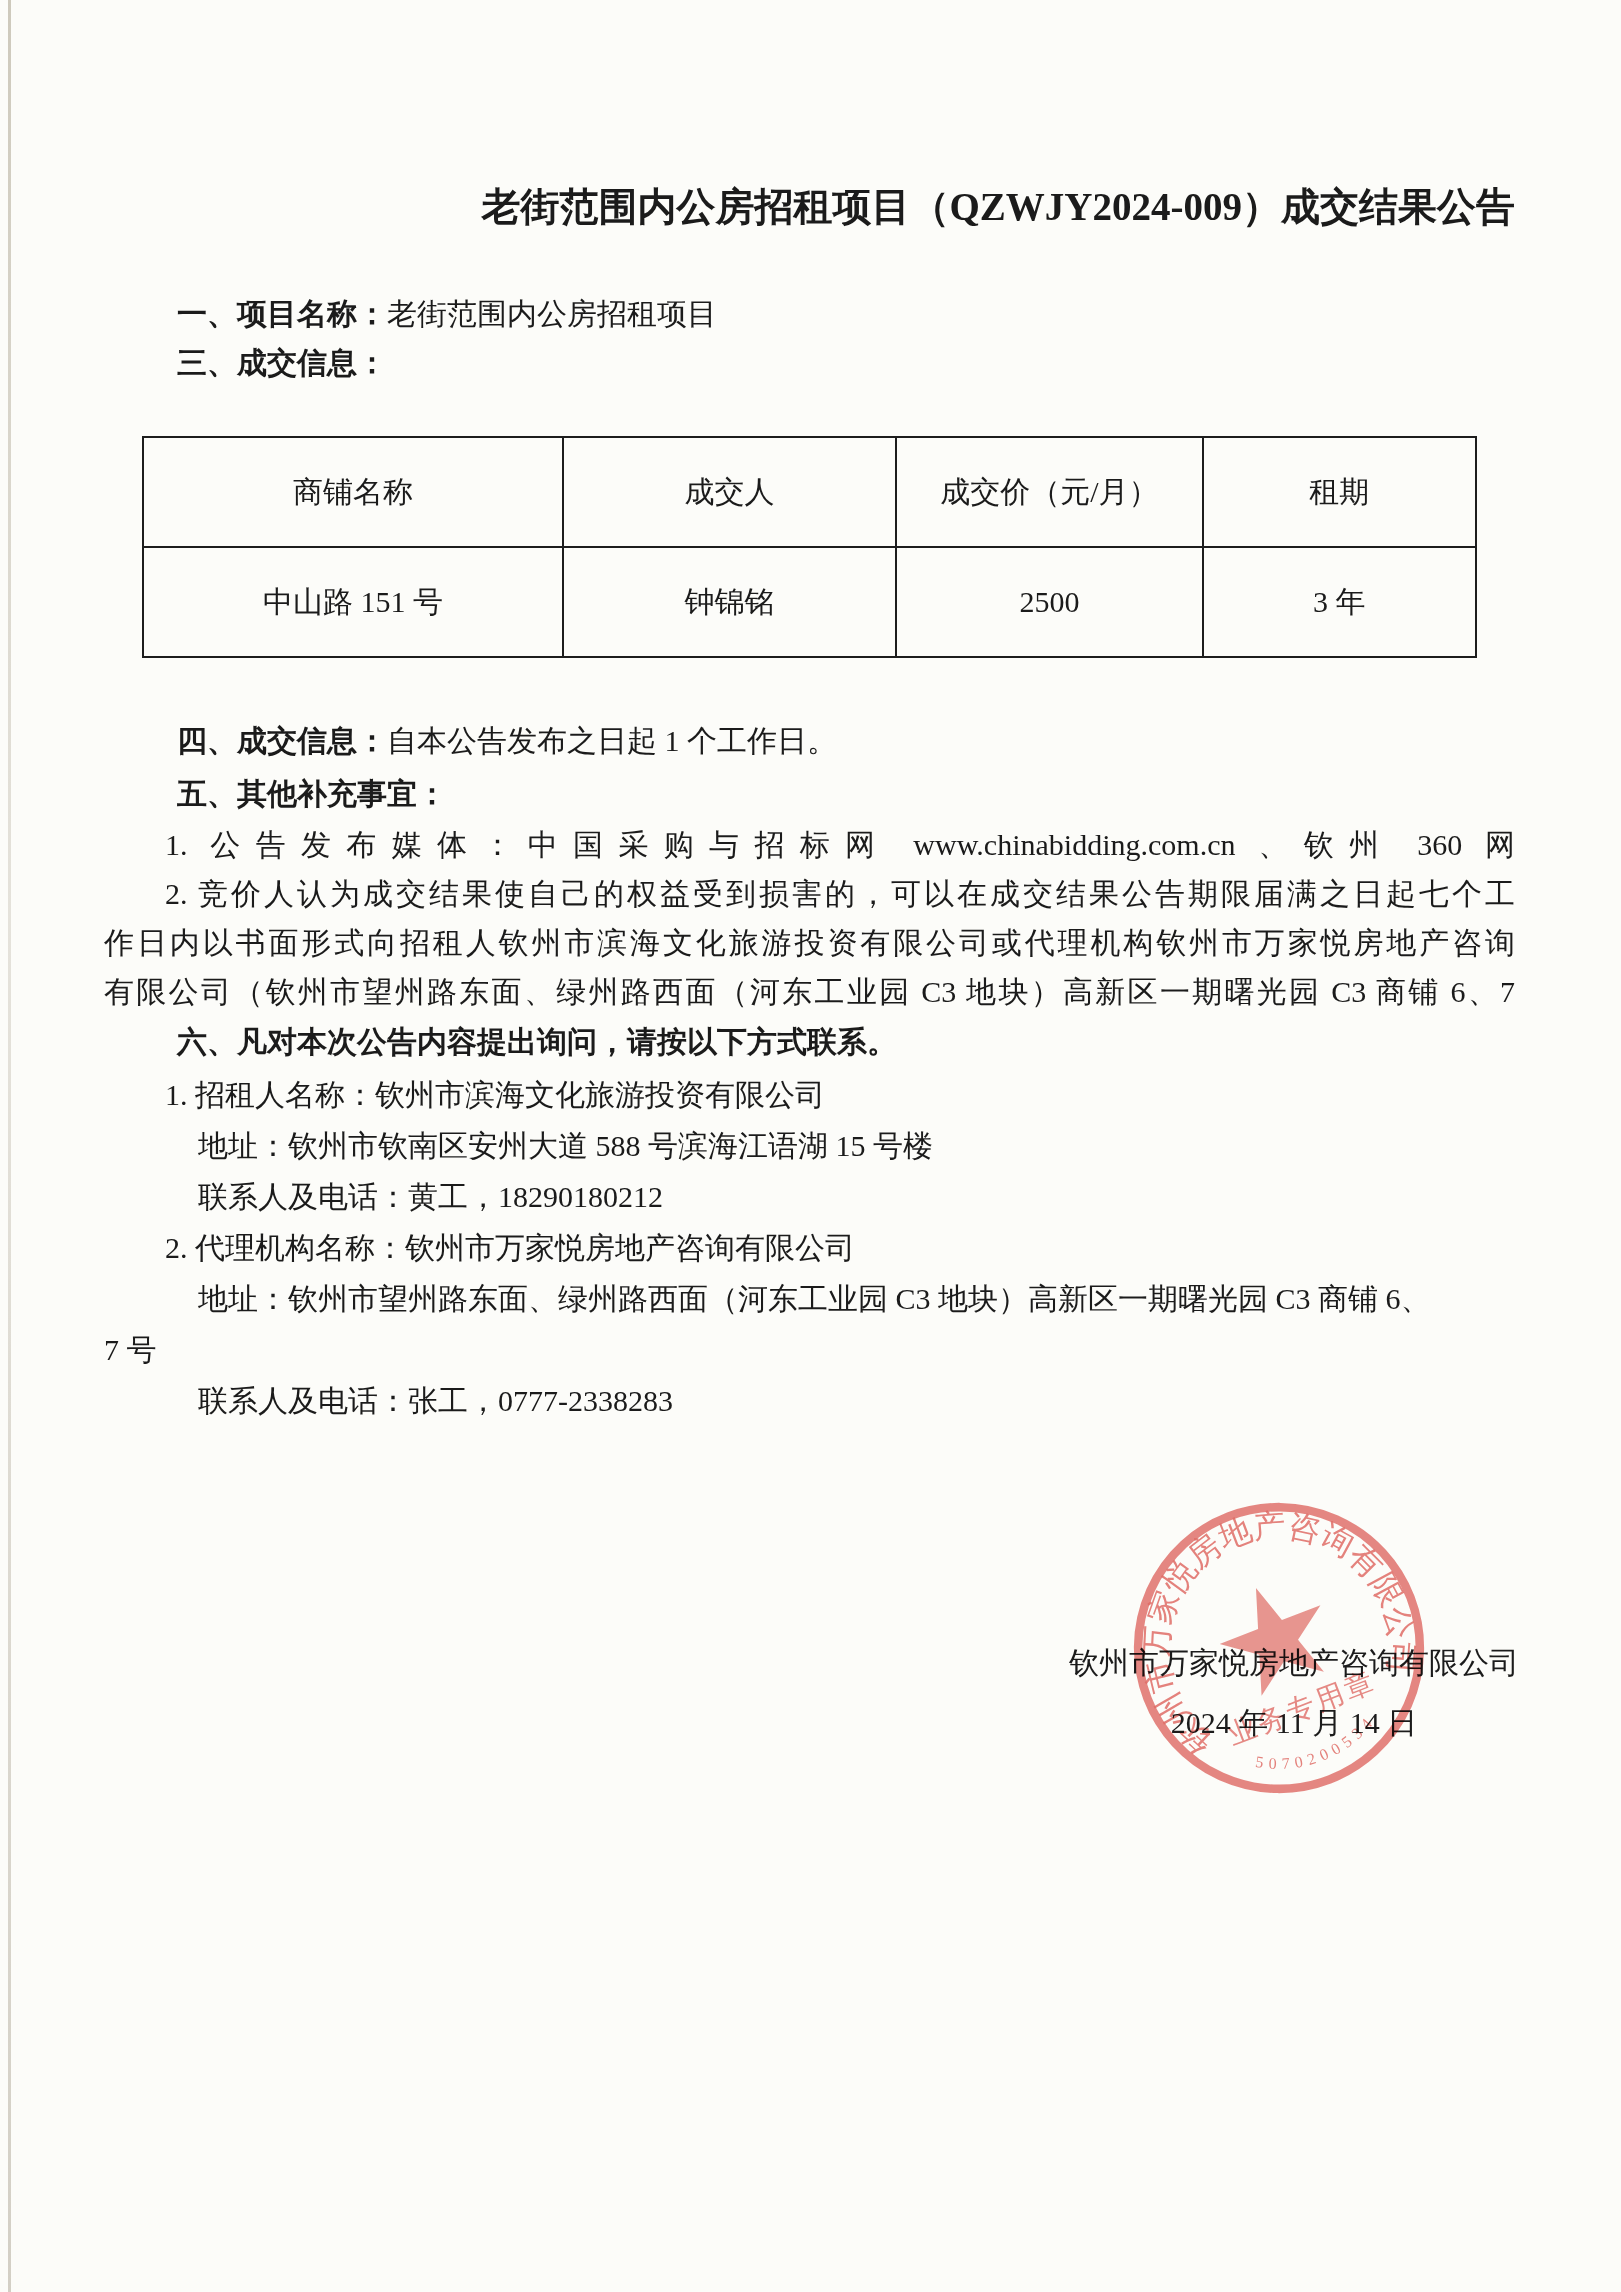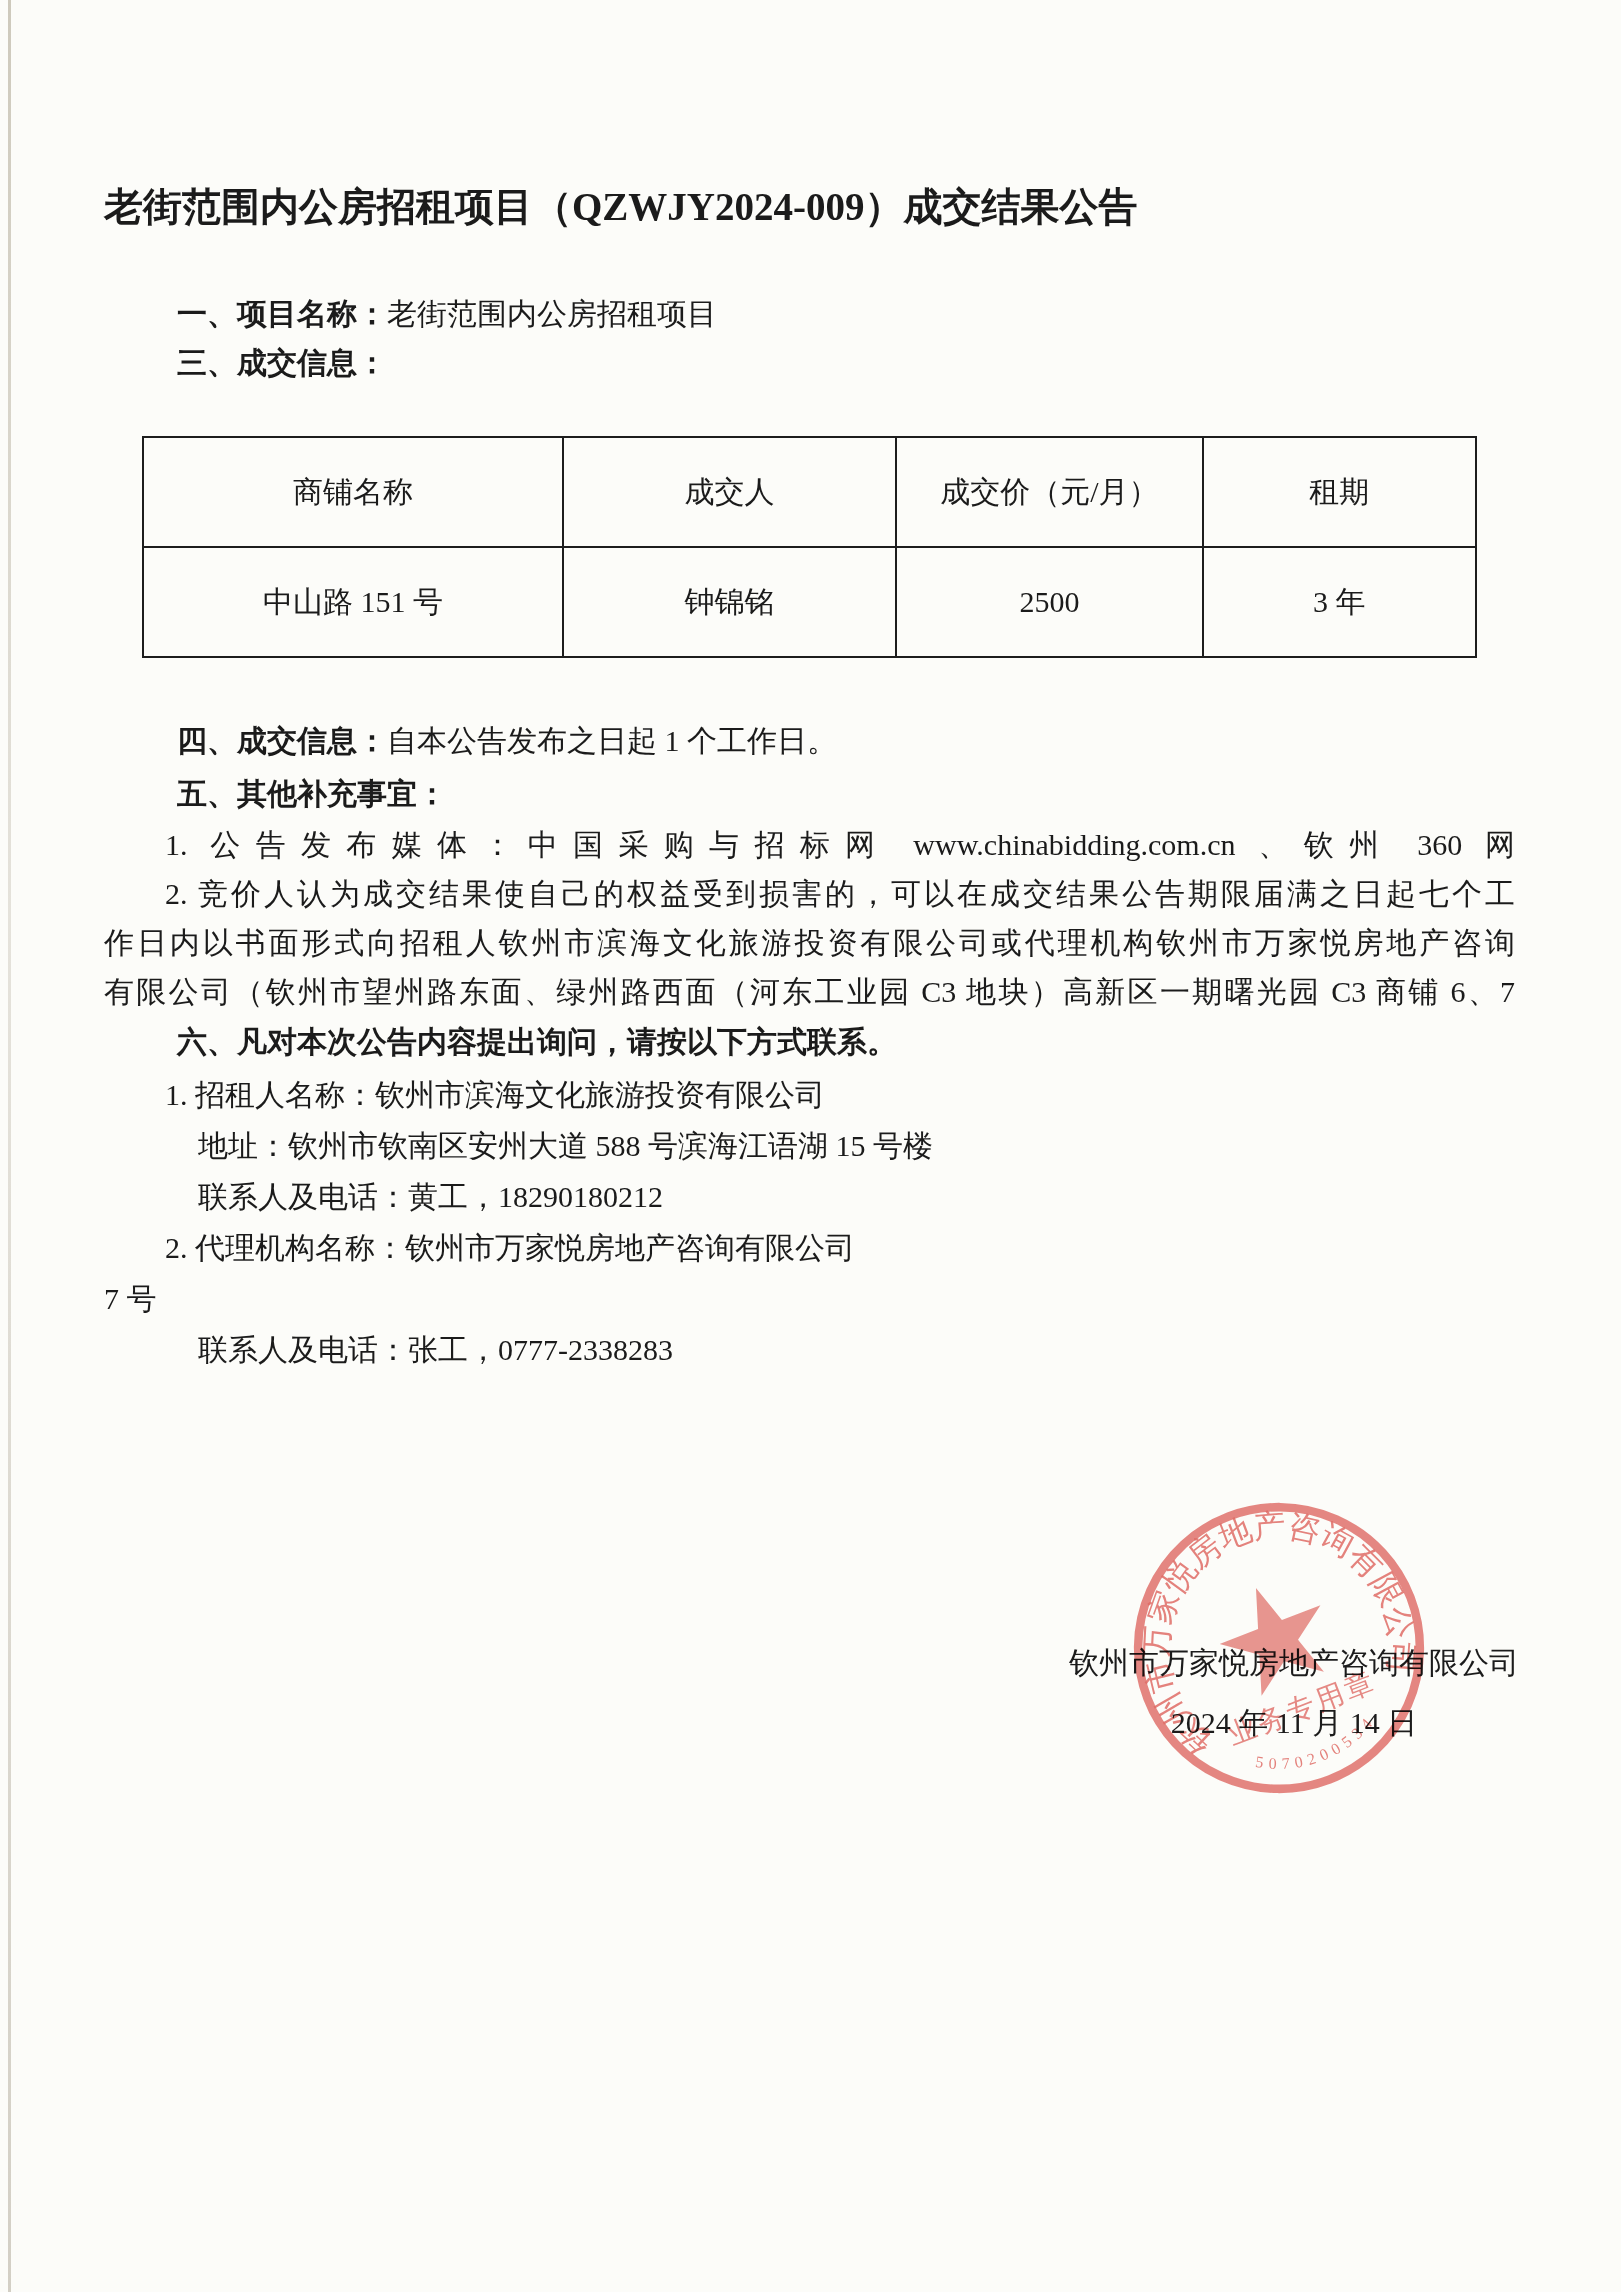--- a/index.html
+++ b/index.html
@@ -14,21 +14,21 @@
     font-size:30px;
   }
   .scan-edge{
     position:absolute;left:7.8px;top:0;bottom:0;width:2.9px;
     background:linear-gradient(180deg,rgba(150,140,115,.45),rgba(160,150,130,.25) 40%,rgba(150,140,120,.4));
   }
   .content{padding:0 106px 0 104px;}
   .hb{font-family:"Liberation Sans","DejaVu Sans",sans-serif;font-weight:700;margin-left:12px;}
   h1.title{
     margin:0;padding-top:179px;
-    text-align:left;
+    text-align:right;
     font-size:39px;line-height:55px;
     font-weight:700;
     font-family:"Liberation Serif","DejaVu Serif",serif;
   }
   .items{margin-top:55px;}
   .item{line-height:49px;text-indent:61px;}
   .deal-table{
     width:1335px;
     margin:49px auto 0 auto;
     border-collapse:collapse;
@@ -132,20 +132,21 @@
       <div class="para-line jline">有限公司（钦州市望州路东面、绿州路西面（河东工业园 C3 地块）高新区一期曙光园 C3 商铺 6、7</div>
     </div>
 
     <div class="sechead hb">六、凡对本次公告内容提出询问，请按以下方式联系。</div>
 
     <div class="contacts">
       <div class="contact-line ind1">1. 招租人名称：钦州市滨海文化旅游投资有限公司</div>
       <div class="contact-line ind2">地址：钦州市钦南区安州大道 588 号滨海江语湖 15 号楼</div>
       <div class="contact-line ind2">联系人及电话：黄工，18290180212</div>
       <div class="contact-line ind1">2. 代理机构名称：钦州市万家悦房地产咨询有限公司</div>
+      <div class="contact-line ind2">地址：钦州市望州路东面、绿州路西面（河东工业园 C3 地块）高新区一期曙光园 C3 商铺 6、</div>
       <div class="contact-line">7 号</div>
       <div class="contact-line ind2">联系人及电话：张工，0777-2338283</div>
     </div>
   </div>
 
   <div class="signature">
     <div class="company">钦州市万家悦房地产咨询有限公司</div>
     <div class="date">2024 年 11 月 14 日</div>
   </div>
 

